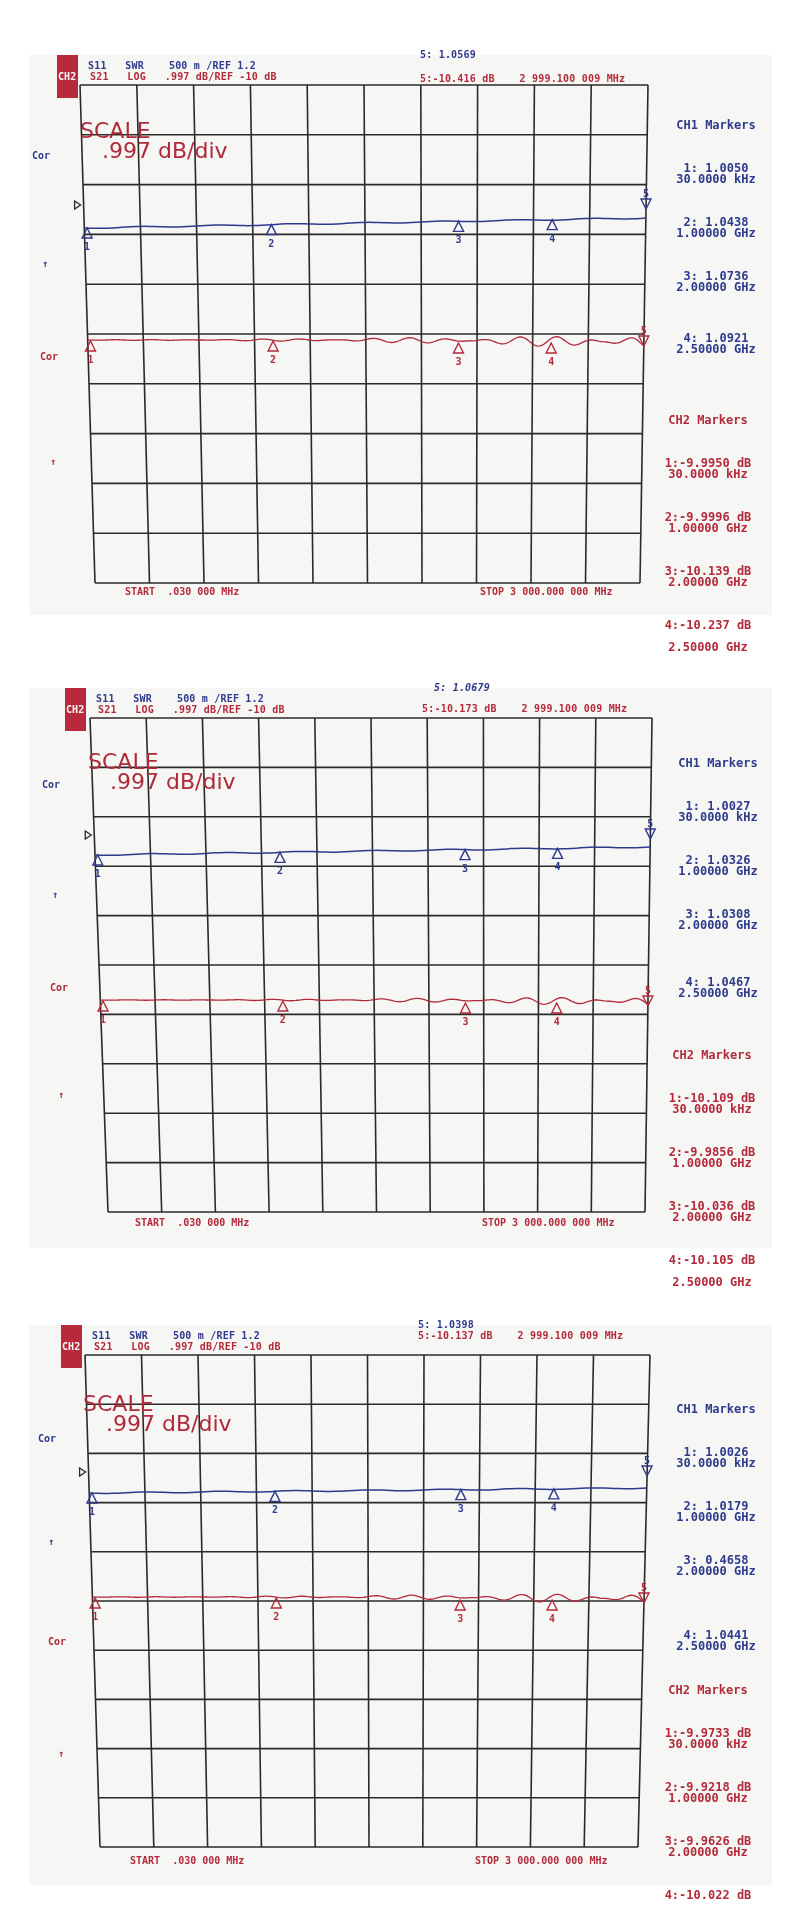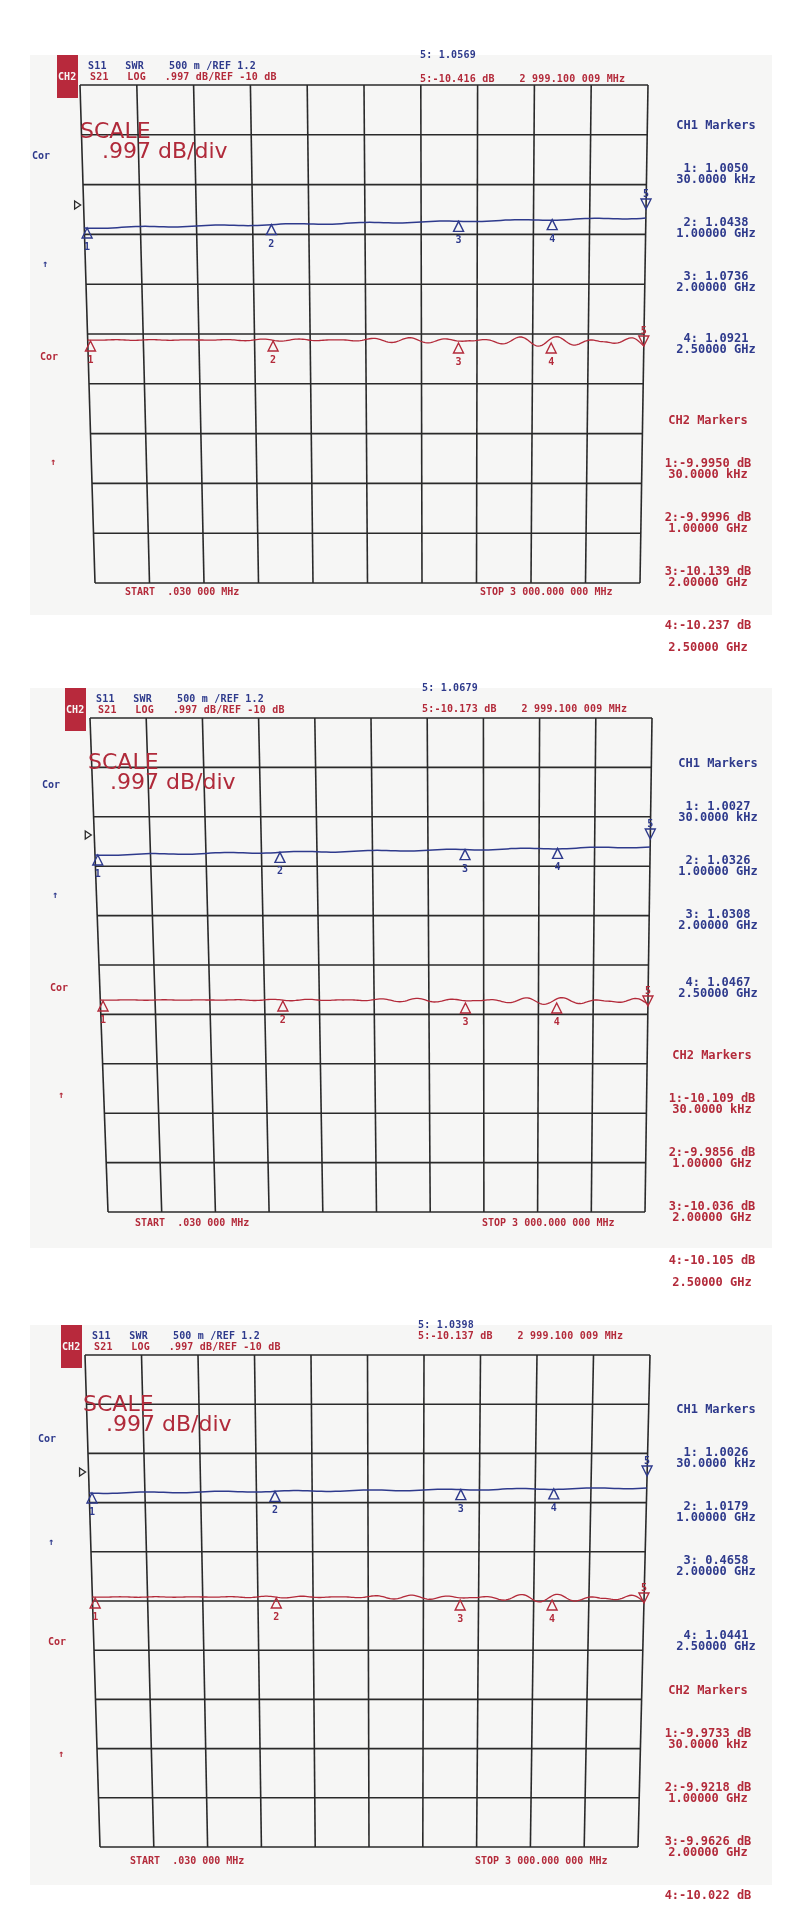--- a/index.html
+++ b/index.html
@@ -192,21 +192,21 @@
         <path d="M617.919028340081,318 L612.919028340081,308 L622.919028340081,308 Z" fill="none" stroke="#b32a3a" stroke-width="1.4"></path>
         <text x="617.919028340081" y="306" text-anchor="middle" font-size="10" font-weight="bold" fill="#b32a3a" font-family="DejaVu Sans Mono, monospace">5</text>
       </g>
     </svg>
   <div class="hdr" style="left:10px;top:-6px;">
     <span class="ch1">CH1</span>  <span class="ch1">S11</span>   <span class="ch1">SWR</span>    <span class="ch1">500 m /REF 1.2</span>
   </div>
   <div class="hdr" style="left:10px;top:5px;">
     <span class="ch2tag">CH2</span>  <span class="ch2">S21</span>   <span class="ch2">LOG</span>   <span class="ch2">.997 dB/REF -10 dB</span>
   </div>
-  <div class="hdr ch1" style="left:392px;top:-6px;">5: 1.0679</div>
+  <div class="hdr ch1" style="left:404px;top:-6px;font-style:italic;">5: 1.0679</div>
   <div class="hdr" style="left:392px;top:15px;"><span class="ch2">5:-10.173 dB</span>    <span class="ch2">2 999.100 009 MHz</span></div>
   <div class="scale" style="left:58px;top:63px;">SCALE</div>
   <div class="scale" style="left:80px;top:83px;">.997 dB/div</div>
   <div class="side ch1" style="left:12px;top:80px;">Cor</div>
   <div class="side ch1" style="left:22px;top:190px;">↑</div>
   <div class="side ch2" style="left:20px;top:283px;">Cor</div>
   <div class="side ch2" style="left:28px;top:390px;">↑</div>
   <div class="mk ch1" style="left:638px;top:48px;width:100px;">
     <span class="title">CH1 Markers</span>
     <span class="entry"><span>1: 1.0027</span><br><span>30.0000 kHz</span></span>

